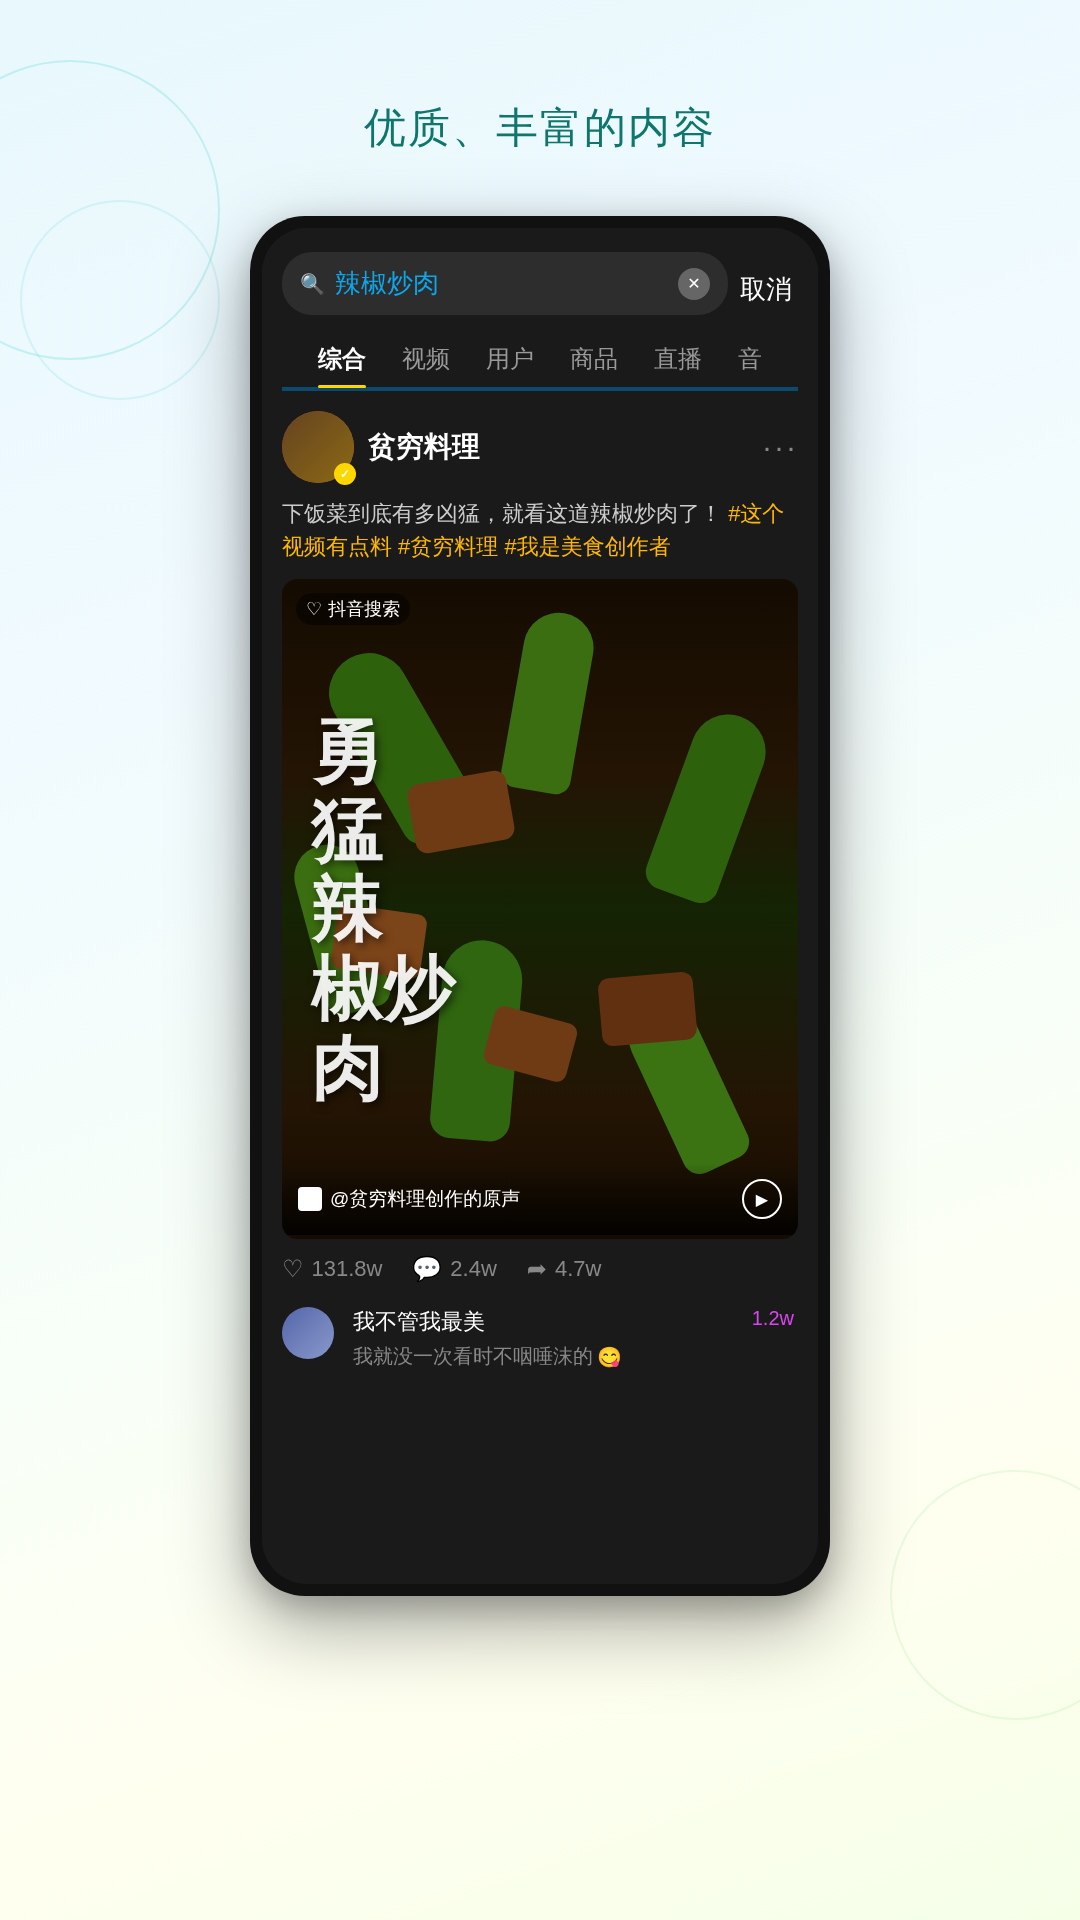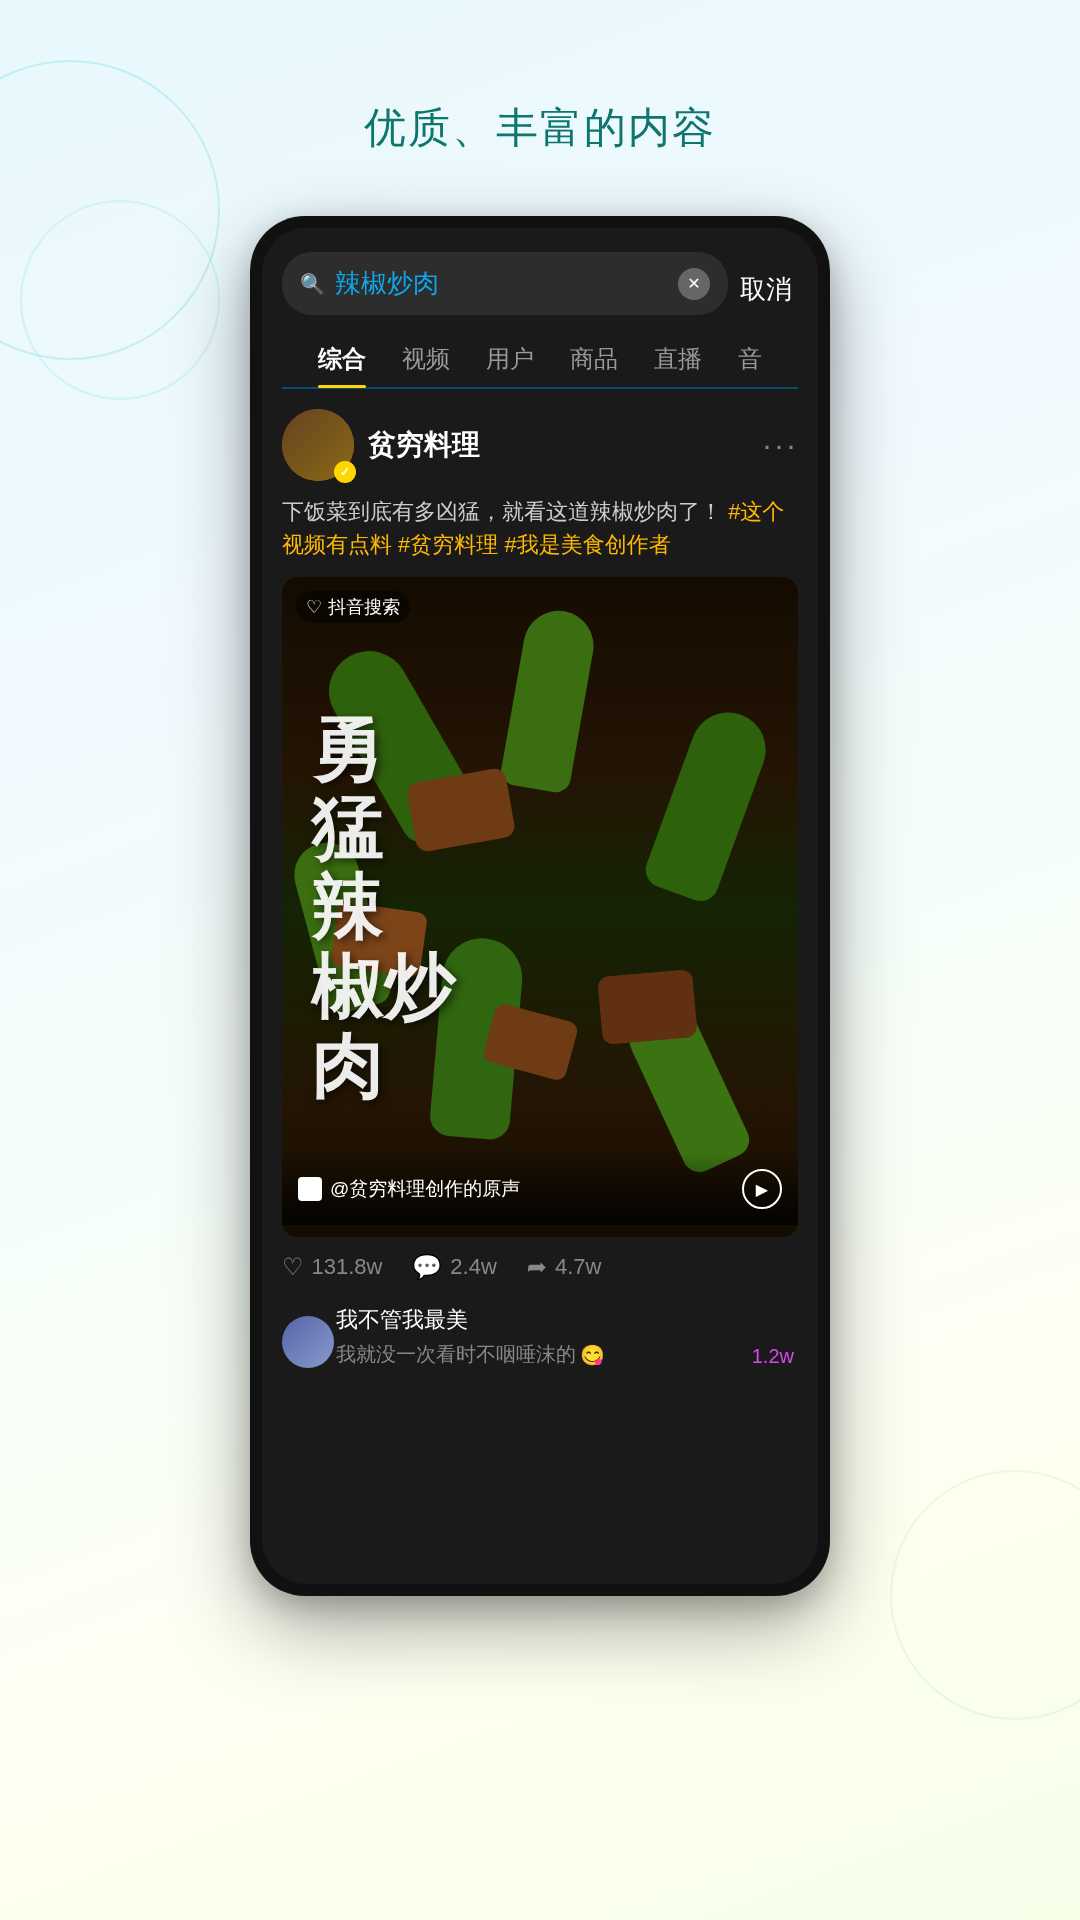--- a/index.html
+++ b/index.html
@@ -150,21 +150,21 @@
       white-space: nowrap;
       padding-right: 6px;
       margin-top: 11px;
     }
 
     
     .tabs-row {
       display: flex;
       padding: 16px 20px 0 20px;
       gap: 4px;
-      border-bottom: 2px solid #0c4a6e;
+      border-bottom: 4px solid #0c4a6e;
     }
     .tab-item {
       padding: 12px 16px;
       color: #999;
       font-size: 24px;
       cursor: pointer;
       position: relative;
     }
     .tab-item.active {
       color: #fff;
@@ -302,21 +302,21 @@
       font-size: 72px;
       font-weight: 900;
       text-shadow: 3px 3px 8px rgba(0,0,0,0.6);
       line-height: 1.1;
       writing-mode: horizontal-tb;
     }
 
     
     .video-bottom-bar {
       position: absolute;
-      bottom: 12px; left: 0; right: 0;
+      bottom: 4px; left: 0; right: 0;
       background: linear-gradient(to top, rgba(0,0,0,0.8), transparent);
       padding: 16px;
       display: flex;
       align-items: center;
       justify-content: space-between;
       z-index: 5;
     }
     .audio-info {
       display: flex;
       align-items: center;
@@ -360,22 +360,22 @@
     .stat-icon {
       font-size: 24px;
     }
     .stat-icon.heart { color: #888; }
     .stat-icon.comment { color: #888; }
     .stat-icon.share { color: #888; }
 
     
     .next-user-row {
       display: flex;
-      align-items: flex-end;
-      gap: 2px;
+      align-items: flex-start;
+      gap: 19px;
       padding-top: 10px;
     }
     .small-avatar {
       width: 52px; height: 52px;
       border-radius: 50%;
       background: linear-gradient(135deg, #5566aa, #8899cc);
     }
     .next-user-text {
       display: flex;
       flex-direction: column;

